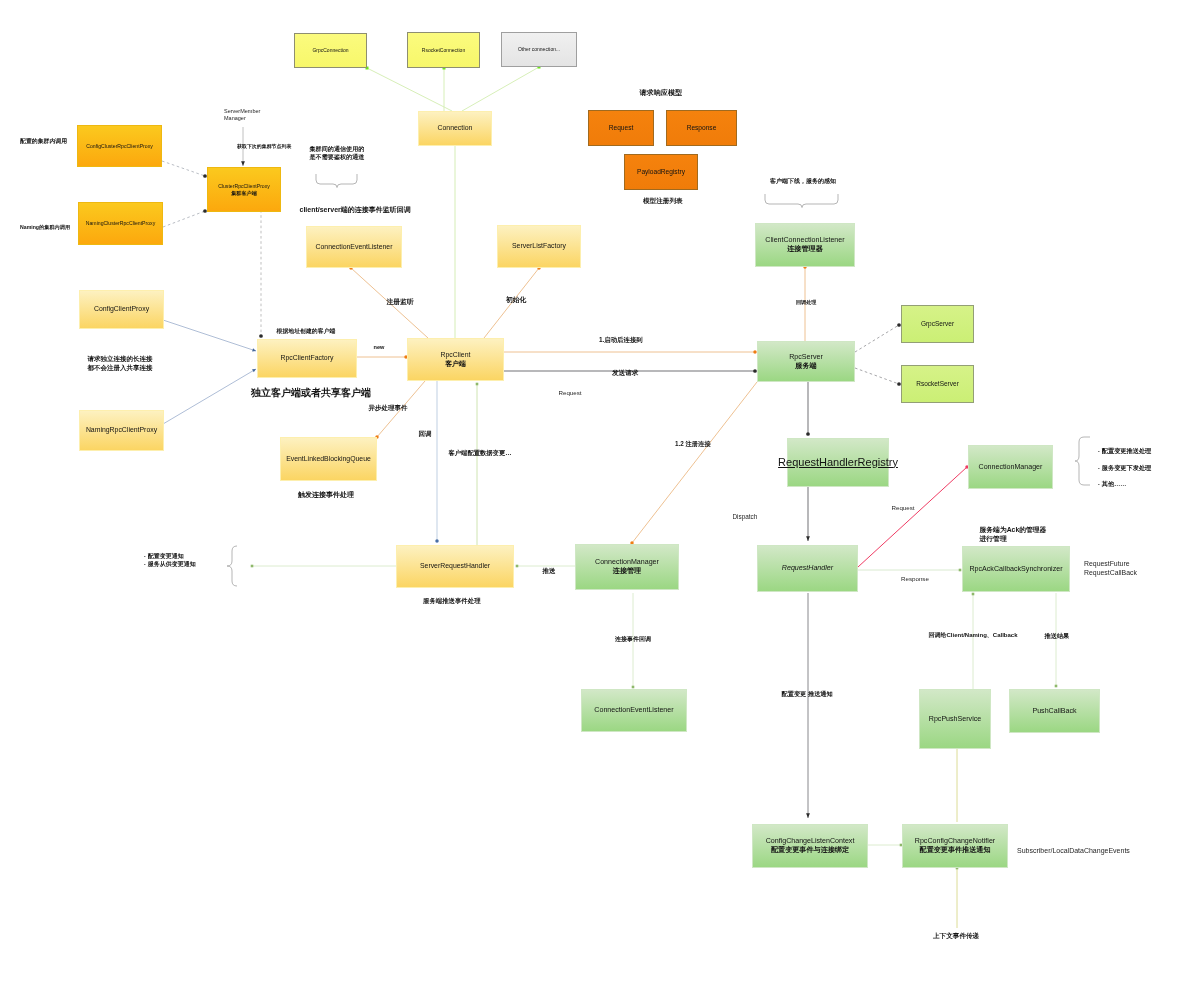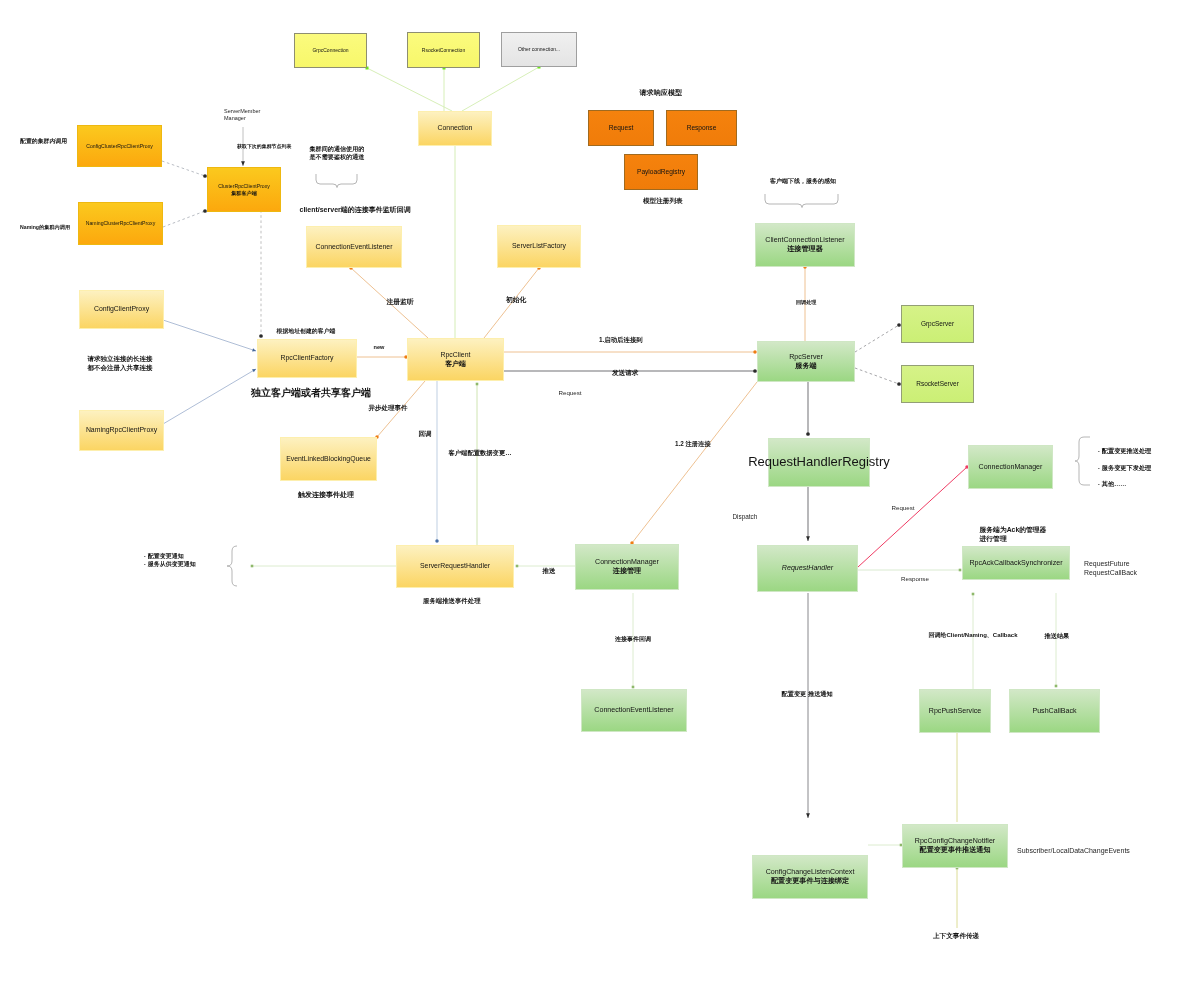--- a/index.html
+++ b/index.html
@@ -296,46 +296,46 @@
       <div class="node green" style="left: 757px; top: 341px; width: 98px; height: 41px; font-size: 7.1px;">
         <div>RpcServer</div>
         <div class="l2">服务端</div>
       </div>
       <div class="node lime" style="left: 901px; top: 305px; width: 73px; height: 38px; font-size: 6.5px;">
         <div>GrpcServer</div>
       </div>
       <div class="node lime" style="left: 901px; top: 365px; width: 73px; height: 38px; font-size: 6.5px;">
         <div>RsocketServer</div>
       </div>
-      <div class="node green" style="left: 768px; top: 438px; width: 102px; height: 49px; font-size: 13px;">
+      <div class="node green" style="left: 787px; top: 438px; width: 102px; height: 49px; font-size: 11px; text-decoration: underline;">
         <div>RequestHandlerRegistry</div>
       </div>
       <div class="node green" style="left: 968px; top: 445px; width: 85px; height: 44px; font-size: 7.1px;">
         <div>ConnectionManager</div>
       </div>
       <div class="node green" style="left: 575px; top: 544px; width: 104px; height: 46px; font-size: 7.1px;">
         <div>ConnectionManager</div>
         <div class="l2">连接管理</div>
       </div>
       <div class="node green" style="left: 757px; top: 545px; width: 101px; height: 47px; font-size: 7.1px; font-style: italic;">
         <div>RequestHandler</div>
       </div>
-      <div class="node green" style="left: 962px; top: 546px; width: 108px; height: 34px; font-size: 7.1px;">
+      <div class="node green" style="left: 962px; top: 546px; width: 108px; height: 46px; font-size: 7.1px;">
         <div>RpcAckCallbackSynchronizer</div>
       </div>
       <div class="node green" style="left: 581px; top: 689px; width: 106px; height: 43px; font-size: 7.1px;">
         <div>ConnectionEventListener</div>
       </div>
-      <div class="node green" style="left: 919px; top: 689px; width: 72px; height: 44px; font-size: 7.1px;">
+      <div class="node green" style="left: 919px; top: 689px; width: 72px; height: 60px; font-size: 7.1px;">
         <div>RpcPushService</div>
       </div>
       <div class="node green" style="left: 1009px; top: 689px; width: 91px; height: 44px; font-size: 7.1px;">
         <div>PushCallBack</div>
       </div>
-      <div class="node green" style="left: 752px; top: 824px; width: 116px; height: 44px; font-size: 7.1px; margin-top: 31px;">
+      <div class="node green" style="left: 752px; top: 824px; width: 116px; height: 44px; font-size: 7.1px;">
         <div>ConfigChangeListenContext</div>
         <div class="l2">配置变更事件与连接绑定</div>
       </div>
       <div class="node green" style="left: 902px; top: 824px; width: 106px; height: 44px; font-size: 7.1px;">
         <div>RpcConfigChangeNotifier</div>
         <div class="l2">配置变更事件推送通知</div>
       </div>
     </div>
   <div id="lbllayer">
       <div class="lbl b left" style="font-size: 5.9px; left: 20px; top: 138px;">

